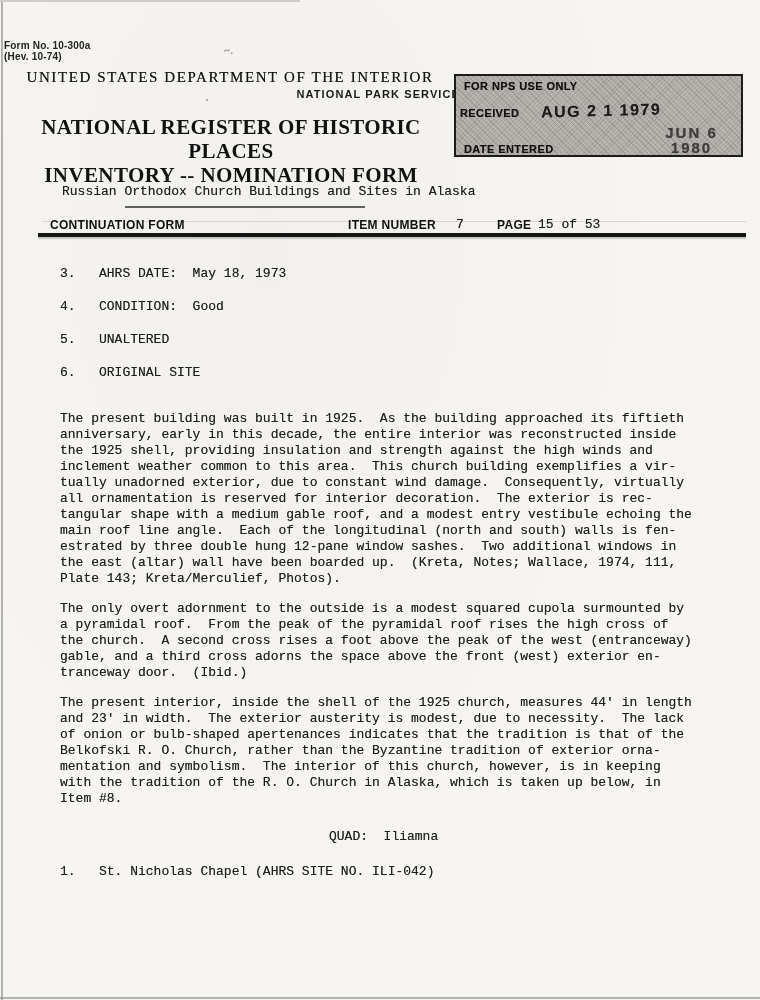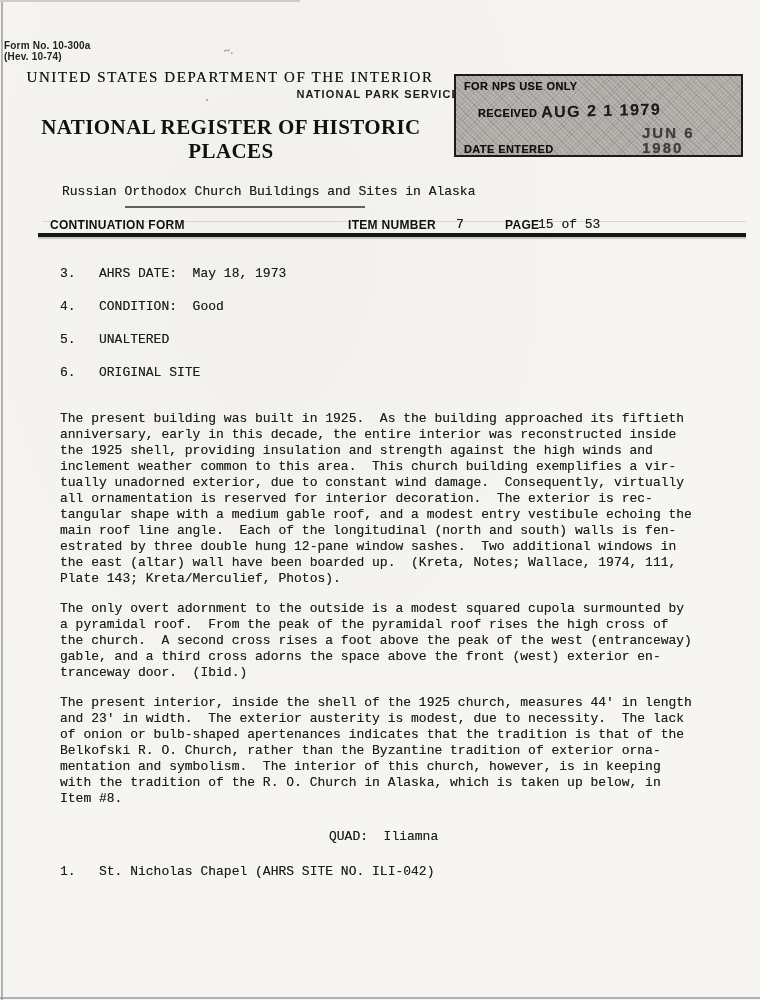--- a/index.html
+++ b/index.html
@@ -40,20 +40,21 @@
     font:bold 21px/24px "Liberation Serif", serif;
     color:#111; letter-spacing:0.4px;
   }
   .stampbox {
     left:454px; top:74px; width:289px; height:83px;
     border:2.5px solid #1b1b1b; box-sizing:border-box;
     background-color:#b7b3ae;
     background-image:
       repeating-linear-gradient(45deg, rgba(35,35,35,0.13) 0 1px, rgba(255,255,255,0.06) 1px 2px, transparent 2px 4px),
       repeating-linear-gradient(135deg, rgba(35,35,35,0.10) 0 1px, transparent 1px 3px);
+    text-align: center;
   }
   .stampbox .lbl {
     position:absolute;
     font:bold 11px/12px "Liberation Sans", sans-serif;
     color:#111; letter-spacing:0.4px;
     text-shadow:0 0 0.5px rgba(0,0,0,0.5);
   }
   .stamp-date {
     position:absolute;
     font:bold 16px/16px "Liberation Sans", sans-serif;
@@ -92,39 +93,40 @@
   </div>
 
   <div class="abs speck" style="left:224px; top:44px; transform:rotate(-8deg);">~.</div>
   <div class="abs speck" style="left:206px; top:96px;">'</div>
 
   <div class="abs dept" style="left:0; top:69px;">UNITED STATES DEPARTMENT OF THE INTERIOR</div>
   <div class="abs nps" style="left:0; top:88px;">NATIONAL PARK SERVICE</div>
 
   <div class="abs bigtitle" style="left:0; top:115px;">
     <div>NATIONAL REGISTER OF HISTORIC PLACES</div>
+    <div>INVENTORY -- NOMINATION FORM</div>
   </div>
 
   <div class="abs stampbox">
     <div class="lbl" style="left:8px; top:4px;">FOR NPS USE ONLY</div>
-    <div class="lbl" style="left:22px; top:31px;">RECEIVED</div>
+    <div class="lbl" style="left:4px; top:31px;">RECEIVED</div>
     <div class="stamp-date" style="left:85px; top:27px;">AUG 2 1 1979</div>
     <div class="stamp-date2" style="left:186px; top:49px;">JUN  6 1980</div>
     <div class="lbl" style="left:8px; top:67px;">DATE ENTERED</div>
   </div>
 
   <div class="abs mono" style="left:62px; top:184px;">Russian Orthodox Church Buildings and Sites in Alaska</div>
 
   <div class="abs rule-part" style="left:125px; top:206px; width:240px; height:2px;"></div>
   <div class="abs rule-faint" style="left:42px; top:221px; width:704px; height:1px;"></div>
 
   <div class="abs contlabel" style="left:50px; top:219px;">CONTINUATION FORM</div>
   <div class="abs contlabel" style="left:348px; top:219px;">ITEM NUMBER</div>
   <div class="abs mono" style="left:456px; top:217px;">7</div>
-  <div class="abs contlabel" style="left:497px; top:219px;margin-left:8px;">PAGE</div>
+  <div class="abs contlabel" style="left:497px; top:219px;">PAGE</div>
   <div class="abs mono" style="left:538px; top:217px;">15 of 53</div>
 
   <div class="abs rule-thick" style="left:38px; top:233px; width:708px; height:4px;"></div>
 
   <div class="abs mono items" style="left:60px; top:266px;"><div class="tline">3.   AHRS DATE:  May 18, 1973</div><div class="tline">4.   CONDITION:  Good</div><div class="tline">5.   UNALTERED</div><div class="tline">6.   ORIGINAL SITE</div></div>
 
   <div class="abs mono" style="left:60px; top:411px;"><div class="tline">The present building was built in 1925.  As the building approached its fiftieth</div><div class="tline">anniversary, early in this decade, the entire interior was reconstructed inside</div><div class="tline">the 1925 shell, providing insulation and strength against the high winds and</div><div class="tline">inclement weather common to this area.  This church building exemplifies a vir-</div><div class="tline">tually unadorned exterior, due to constant wind damage.  Consequently, virtually</div><div class="tline">all ornamentation is reserved for interior decoration.  The exterior is rec-</div><div class="tline">tangular shape with a medium gable roof, and a modest entry vestibule echoing the</div><div class="tline">main roof line angle.  Each of the longitudinal (north and south) walls is fen-</div><div class="tline">estrated by three double hung 12-pane window sashes.  Two additional windows in</div><div class="tline">the east (altar) wall have been boarded up.  (Kreta, Notes; Wallace, 1974, 111,</div><div class="tline">Plate 143; Kreta/Merculief, Photos).</div></div>
   <div class="abs mono" style="left:60px; top:601px;"><div class="tline">The only overt adornment to the outside is a modest squared cupola surmounted by</div><div class="tline">a pyramidal roof.  From the peak of the pyramidal roof rises the high cross of</div><div class="tline">the church.  A second cross rises a foot above the peak of the west (entranceway)</div><div class="tline">gable, and a third cross adorns the space above the front (west) exterior en-</div><div class="tline"><span>tranceway door.  (</span><span class="u">Ibid</span><span>.)</span></div></div>
   <div class="abs mono" style="left:60px; top:695px;"><div class="tline">The present interior, inside the shell of the 1925 church, measures 44' in length</div><div class="tline">and 23' in width.  The exterior austerity is modest, due to necessity.  The lack</div><div class="tline">of onion or bulb-shaped apertenances indicates that the tradition is that of the</div><div class="tline">Belkofski R. O. Church, rather than the Byzantine tradition of exterior orna-</div><div class="tline">mentation and symbolism.  The interior of this church, however, is in keeping</div><div class="tline">with the tradition of the R. O. Church in Alaska, which is taken up below, in</div><div class="tline">Item #8.</div></div>
 

